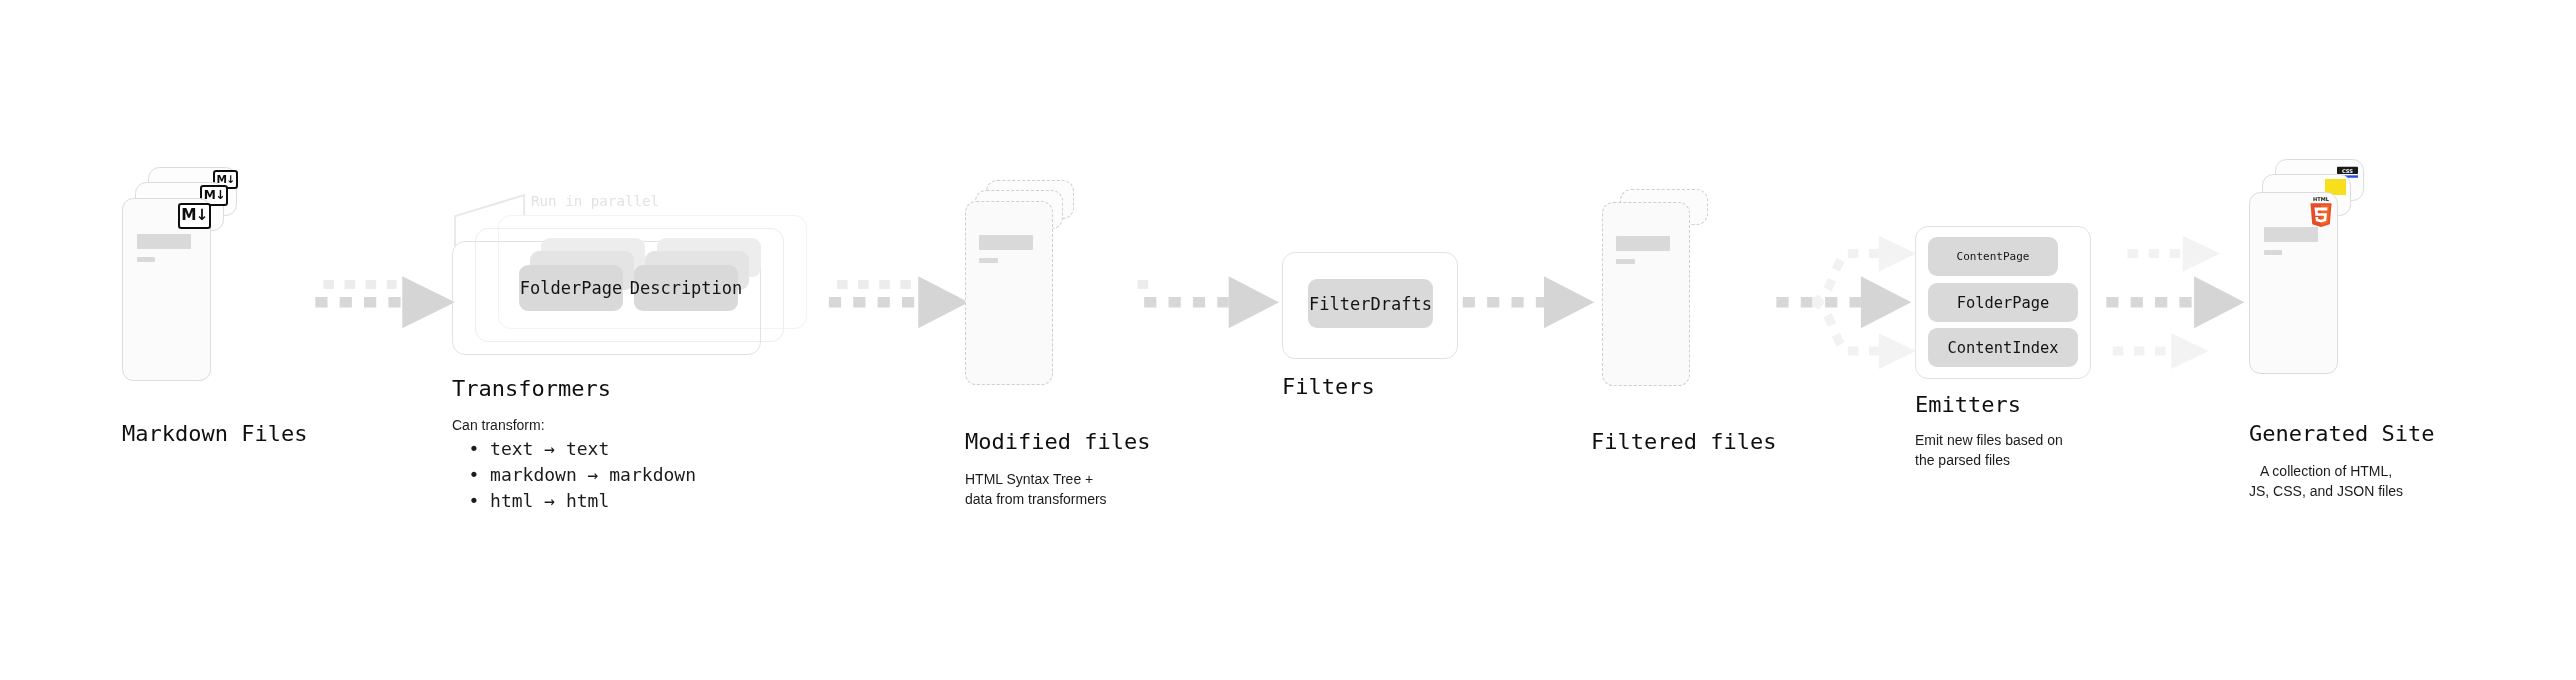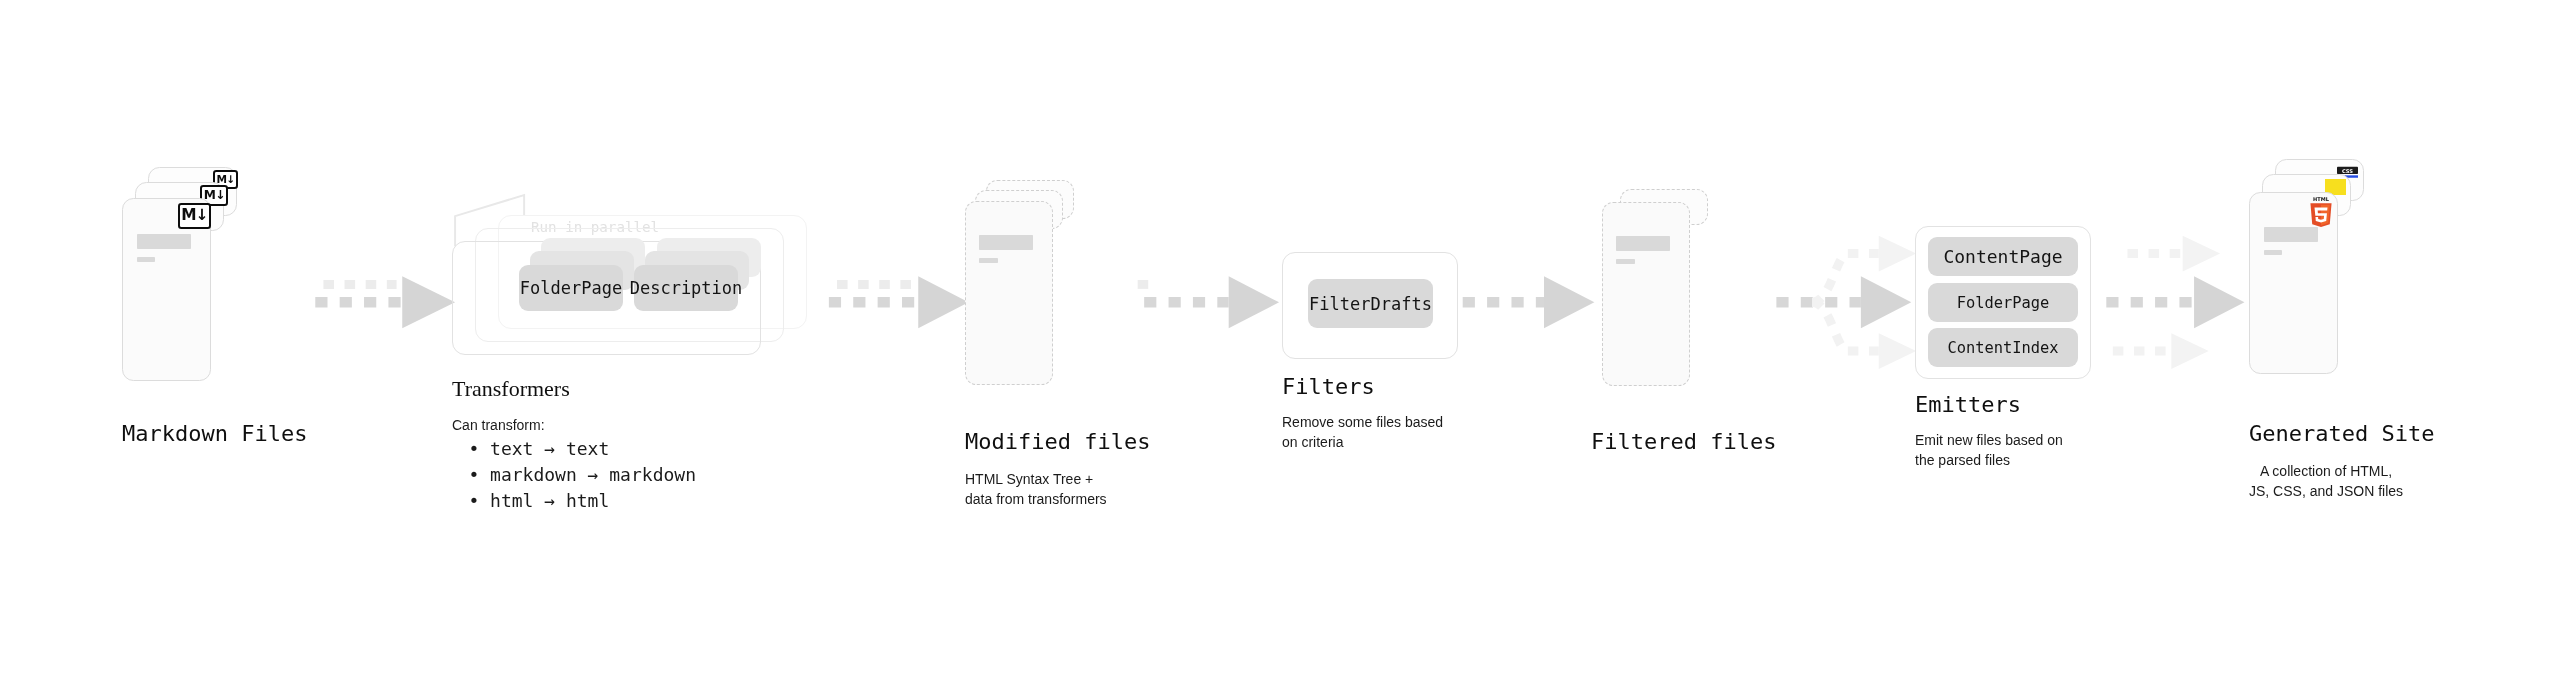--- a/index.html
+++ b/index.html
@@ -169,38 +169,38 @@
       <div class="ln" style="width:100%;height:19.5px;"></div>
       <div class="ln" style="width:59%;height:19.5px;"></div>
       <div class="ln" style="width:81%;height:31px;"></div>
       <div class="ln" style="width:36%;height:15.4px;"></div>
       <div class="ln" style="width:59%;height:19.5px;"></div>
       <div class="ln" style="width:72%;height:18.7px;"></div>
     </div>
   </div>
   <div class="cap-title" style="left:122px;top:421px;">Markdown Files</div>
 
-  <div class="parallel-note" style="left:531px;top:193px;margin-top:26px;">Run in parallel</div>
+  <div class="parallel-note" style="left:531px;top:193px;">Run in parallel</div>
 
   <div style="position:absolute;left:452px;top:215px;">
     <div class="groupbox g3" style="left:46px;top:0px;width:309px;height:114px;"></div>
     <div class="groupbox g2" style="left:23px;top:13px;width:309px;height:114px;"></div>
     <div class="groupbox" style="left:0px;top:26px;width:309px;height:114px;"></div>
 
     <div class="chip f3" style="left:89px;top:23px;width:104px;height:39px;"></div>
     <div class="chip f3" style="left:205px;top:23px;width:104px;height:39px;"></div>
 
     <div class="chip f2" style="left:78px;top:36px;width:104px;height:39px;"></div>
     <div class="chip f2" style="left:193px;top:36px;width:104px;height:39px;"></div>
 
     <div class="chip" style="left:67px;top:50px;width:104px;height:46px;">FolderPage</div>
     <div class="chip" style="left:182px;top:50px;width:104px;height:46px;">Description</div>
   </div>
 
-  <div class="cap-title" style="left:452px;top:376px;font-family:Liberation Serif, serif;">Transformers</div>
+  <div class="cap-title" style="left:452px;top:376px;">Transformers</div>
   <div class="cap-sub" style="left:452px;top:416px;">Can transform:</div>
   <div class="cap-list" style="left:457px;top:436px;">
     <div class="li"><span>• </span><span>text → text</span></div>
     <div class="li"><span>• </span><span>markdown → markdown</span></div>
     <div class="li"><span>• </span><span>html → html</span></div>
   </div>
 
   <div class="stack" style="left:965px;top:180px;">
     <div class="card ghost dashed" style="left:21px;top:0px;width:88px;height:39px;"></div>
     <div class="card ghost dashed" style="left:9.8px;top:9.8px;width:88px;height:39px;"></div>
@@ -219,43 +219,41 @@
   </div>
   <div class="cap-title" style="left:965px;top:429px;">Modified files</div>
   <div class="cap-sub" style="left:965px;top:470px;">HTML Syntax Tree +
 data from transformers</div>
 
   <div style="position:absolute;left:1282px;top:252px;">
     <div class="groupbox" style="left:0px;top:0px;width:176px;height:107px;"></div>
     <div class="chip" style="left:26px;top:27px;width:125px;height:49px;">FilterDrafts</div>
   </div>
   <div class="cap-title" style="left:1282px;top:374px;">Filters</div>
-  <div class="cap-sub" style="left:1282px;top:413px;">Remove some files based
-on criteria</div>
 
   <div class="stack" style="left:1602px;top:189px;">
     <div class="card ghost dashed" style="left:18px;top:0px;width:88px;height:36px;"></div>
     <div class="card dashed" style="left:0px;top:13px;width:88px;height:184px;"></div>
 
     <div class="lines" style="top:47px;left:14px;right:10.6px;">
       <div class="ln" style="width:54px;height:15.4px;"></div>
       <div class="ln" style="width:18.7px;height:5.7px;margin-bottom:9px;"></div>
       <div class="ln" style="width:100%;height:19.5px;"></div>
       <div class="ln" style="width:59%;height:19.5px;"></div>
       <div class="ln" style="width:81%;height:31px;"></div>
       <div class="ln" style="width:36%;height:15.4px;"></div>
       <div class="ln" style="width:59%;height:19.5px;"></div>
       <div class="ln" style="width:72%;height:18.7px;"></div>
     </div>
   </div>
   <div class="cap-title" style="left:1591px;top:429px;">Filtered files</div>
 
   <div style="position:absolute;left:1915px;top:226px;">
     <div class="groupbox" style="left:0px;top:0px;width:176px;height:153px;"></div>
-    <div class="chip" style="left:13px;top:11.4px;width:150px;height:39px;font-size:18px;">ContentPage</div>
+    <div class="chip" style="left:13px;top:11.4px;width:130px;height:39px;font-size:11px;">ContentPage</div>
     <div class="chip" style="left:13px;top:57px;width:150px;height:39px;font-size:15.4px;">FolderPage</div>
     <div class="chip" style="left:13px;top:102px;width:150px;height:39px;font-size:15.4px;">ContentIndex</div>
   </div>
   <div class="cap-title" style="left:1915px;top:392px;">Emitters</div>
   <div class="cap-sub" style="left:1915px;top:431px;">Emit new files based on
 the parsed files</div>
 
   <div class="stack" style="left:2249px;top:159px;">
     <div class="card ghost" style="left:26px;top:0px;width:89px;height:42px;"></div>
 

